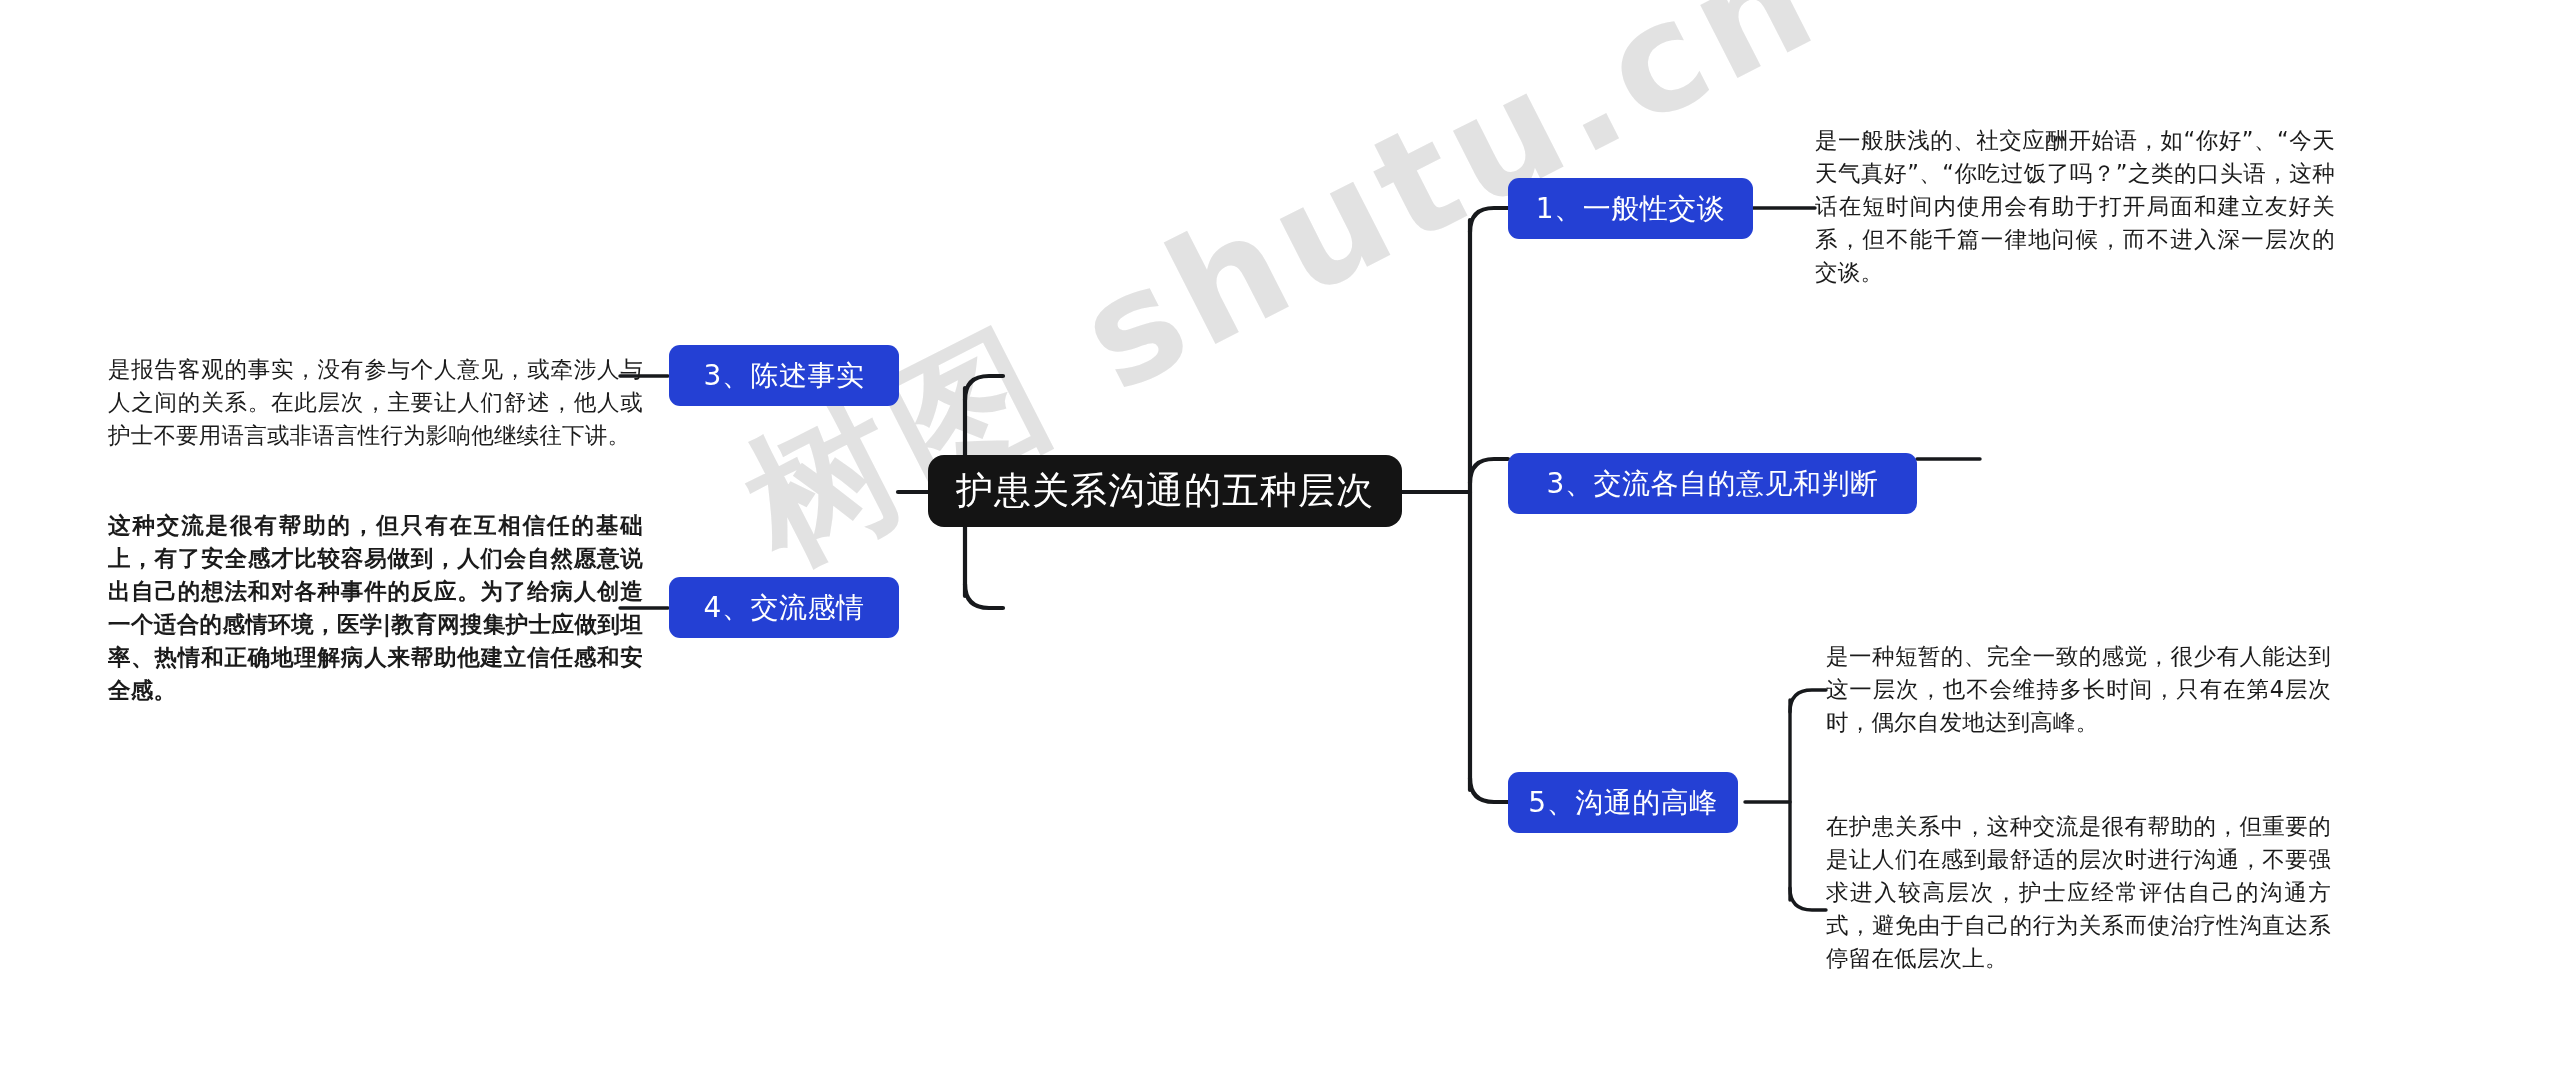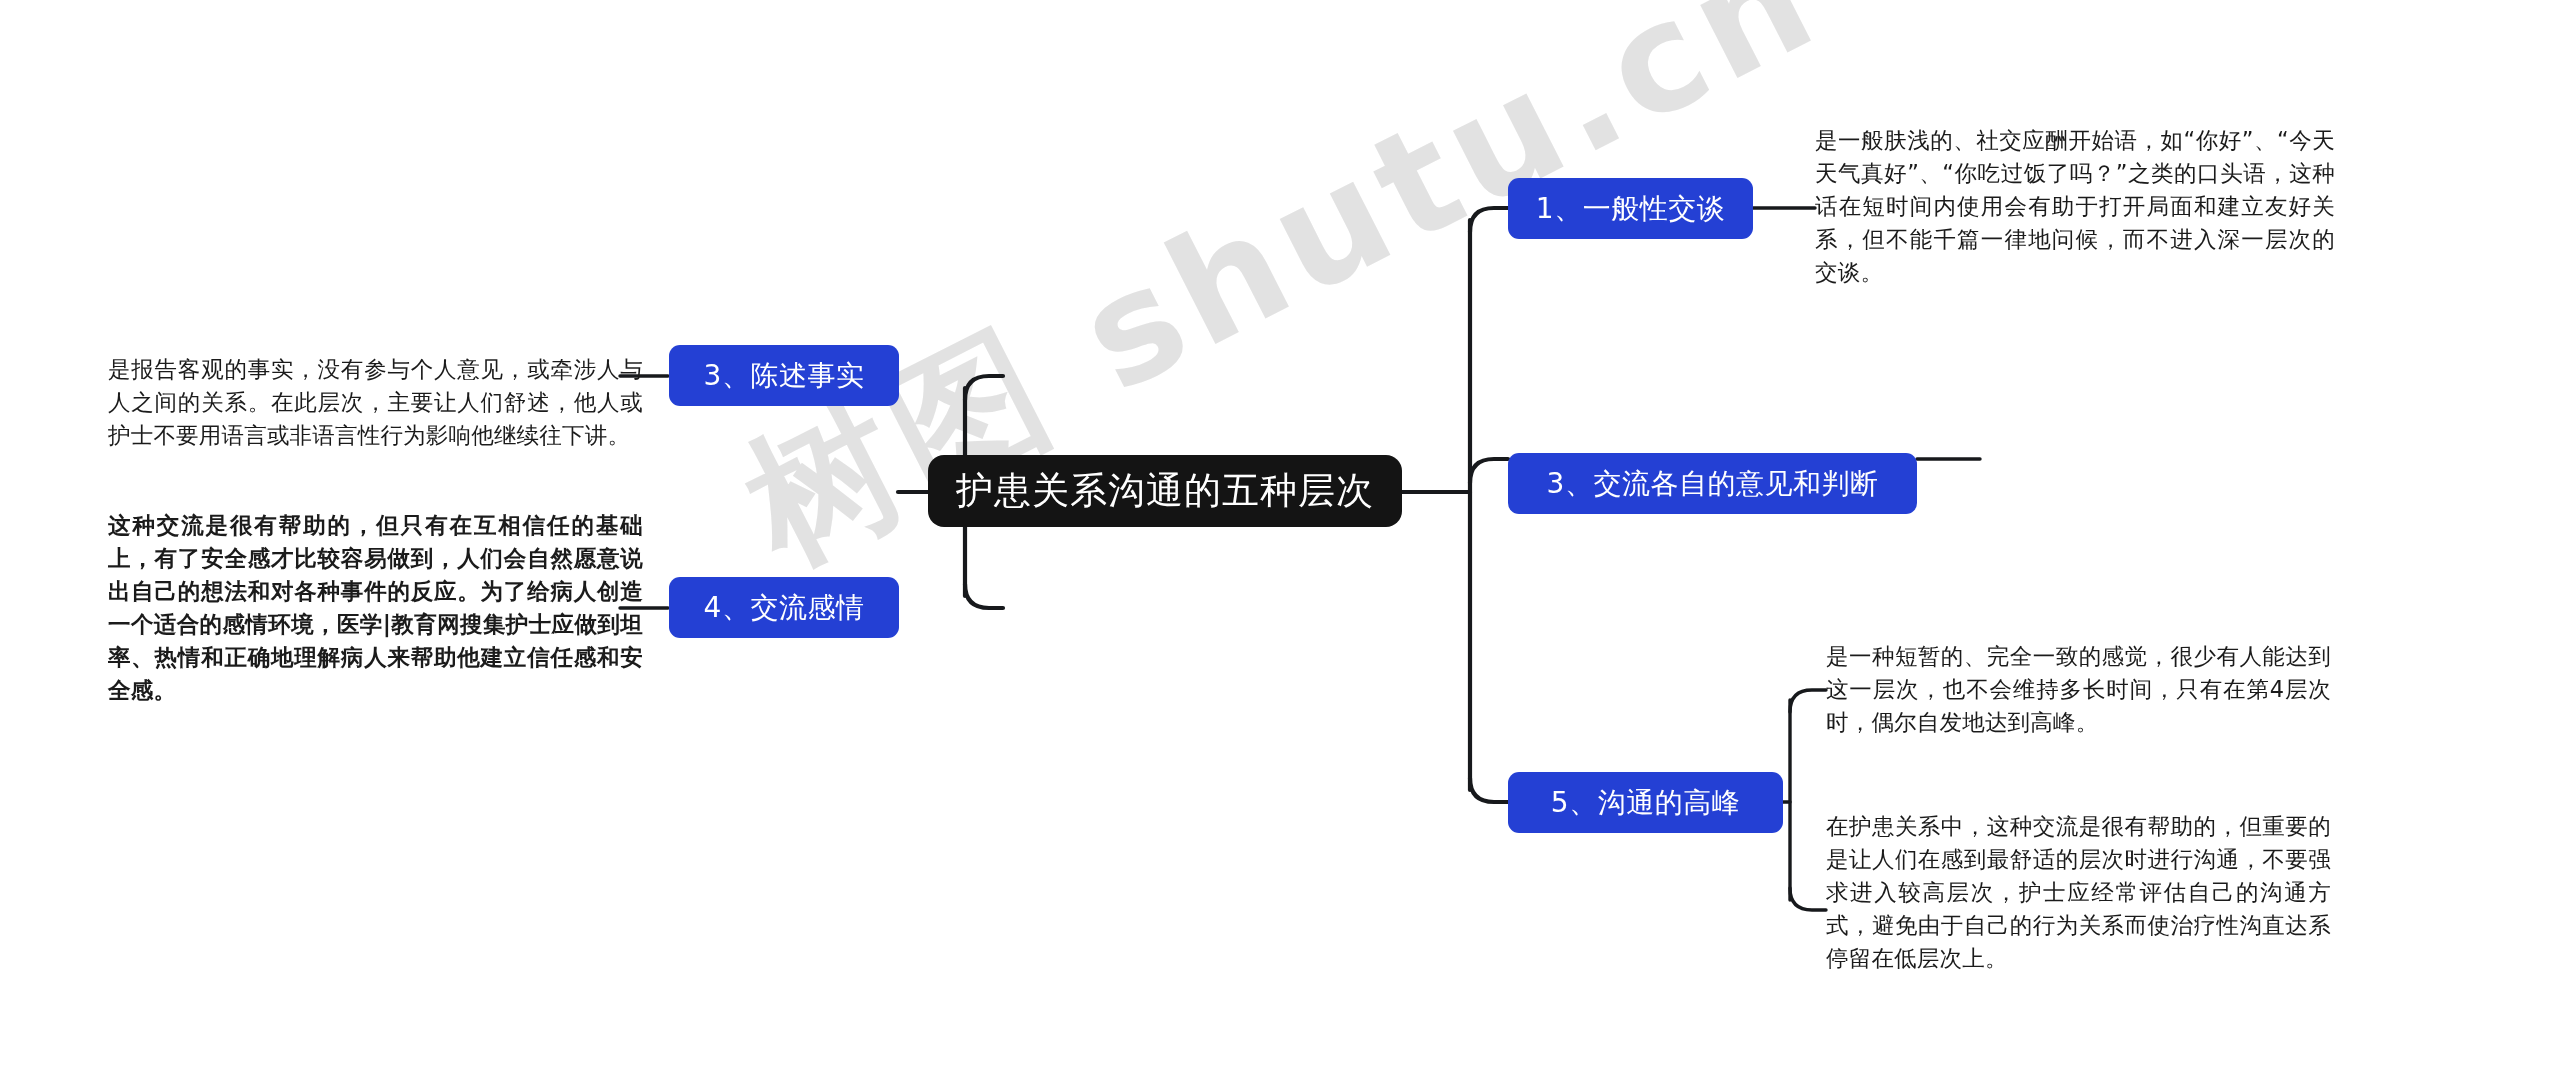--- a/index.html
+++ b/index.html
@@ -167,21 +167,21 @@
   </div>
 
   <div class="node branch-node" style="left:1508px; top:178px; width:245px; height:61px;">
     <span>1、一般性交谈</span>
   </div>
 
   <div class="node branch-node" style="left:1508px; top:453px; width:409px; height:61px;">
     <span>3、交流各自的意见和判断</span>
   </div>
 
-  <div class="node branch-node" style="left:1508px; top:772px; width:275px; height:61px;align-items:center;">
+  <div class="node branch-node" style="left:1508px; top:772px; width:230px; height:61px;align-items:center;">
     <span>5、沟通的高峰</span>
   </div>
 
   <div class="leaf" style="left:1815px; top:124px; width:520px;">
     <span>是一般肤浅的、社交应酬开始语，如“你好”、“今天天气真好”、“你吃过饭了吗？”之类的口头语，这种话在短时间内使用会有助于打开局面和建立友好关系，但不能千篇一律地问候，而不进入深一层次的交谈。</span>
   </div>
 
 
   <div class="leaf" style="left:1826px; top:640px; width:505px;">
     <span>是一种短暂的、完全一致的感觉，很少有人能达到这一层次，也不会维持多长时间，只有在第4层次时，偶尔自发地达到高峰。</span>

